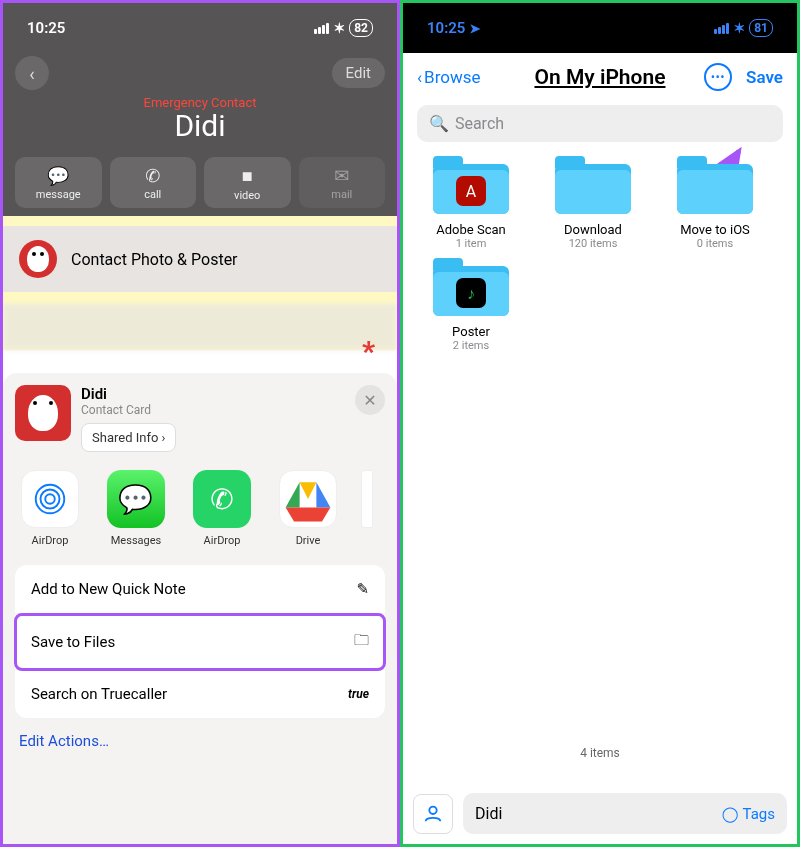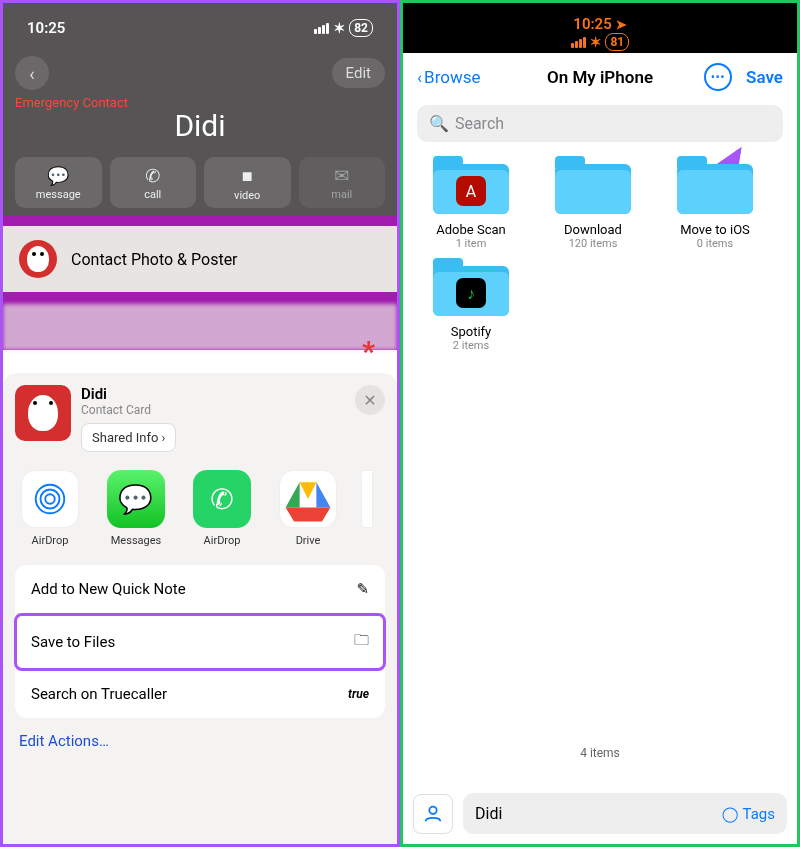--- a/index.html
+++ b/index.html
@@ -4,42 +4,42 @@
 <style>
   * { box-sizing: border-box; margin: 0; padding: 0; font-family: -apple-system, BlinkMacSystemFont, "Segoe UI", Roboto, sans-serif; }
   body { background: #fff; width: 800px; height: 847px; display: flex; }
   .phone { width: 400px; height: 847px; position: relative; overflow: hidden; }
   .phone.left { border: 3px solid #a855f7; }
   .phone.right { border: 3px solid #22c55e; }
 
   
   .status-bar { height: 50px; display: flex; align-items: center; justify-content: space-between; padding: 12px 24px; font-weight: 600; font-size: 15px; }
   .status-bar.dark { background: #565455; color: #fff; }
-  .status-bar.black { background: #000; color: #f97316; flex-direction: column; }
+  .status-bar.black { background: #000; color: #3b82f6; }
   .status-right { display: flex; align-items: center; gap: 4px; }
   .signal-bars { display: flex; align-items: flex-end; gap: 1px; }
   .signal-bars span { width: 3px; background: currentColor; border-radius: 1px; }
   .signal-bars span:nth-child(1){height:5px}.signal-bars span:nth-child(2){height:7px}.signal-bars span:nth-child(3){height:9px}.signal-bars span:nth-child(4){height:11px}
   .wifi { font-size: 14px; }
   .battery { display:flex; align-items:center; gap:2px; font-size:12px; border:1px solid currentColor; border-radius:8px; padding:1px 4px; font-weight:700;}
   .loc-icon { font-size: 13px; margin-left: 4px; }
 
   
   .contact-header { background: #565455; color:#fff; padding: 0 12px 8px; position: relative; }
   .contact-nav { display:flex; align-items:center; justify-content:space-between; height:40px; }
   .back-circle { width:34px; height:34px; border-radius:50%; background:#6a6869; display:flex;align-items:center;justify-content:center; color:#ddd; font-size:18px; }
   .edit-pill { background:#6a6869; color:#ddd; border-radius:16px; padding:6px 14px; font-size:15px; }
-  .emergency { color:#ff453a; font-size:13px; margin-top:2px; }
+  .emergency { color:#ff453a; font-size:13px; text-align:center; margin-top:2px; }
   .contact-name { color:#fff; font-size:30px; text-align:center; font-weight:400; margin-top:-2px; }
   .contact-actions { display:flex; gap:8px; margin-top:14px; }
   .action-btn { flex:1; background:#6a6869; border-radius:10px; padding:8px 0 6px; text-align:center; color:#eee; font-size:11px; }
   .action-btn.disabled { opacity:.5; }
   .action-btn .ico { display:block; font-size:18px; margin-bottom:2px; }
 
-  .gray-body { background:#a21caf; padding-top:10px; }
+  .gray-body { background:#fef9c3; padding-top:10px; }
   .photo-row { background:#e7e4e2; margin:0; padding:14px 16px; display:flex; align-items:center; gap:14px; font-size:16px; }
   .avatar-sm { width:38px; height:38px; border-radius:50%; background:#d32f2f; display:flex; align-items:center; justify-content:center; overflow:hidden; }
   .baymax { width:22px; height:26px; background:#fff; border-radius:50% 50% 45% 45%; position:relative; }
   .baymax::before, .baymax::after { content:''; position:absolute; width:4px; height:4px; background:#000; border-radius:50%; top:6px; }
   .baymax::before { left:5px; } .baymax::after { right:5px; }
 
   .blurred-row { background:#e7e4e2; margin-top:12px; height:46px; position:relative; filter: blur(2px); opacity:.7;}
   .asterisk { position:absolute; right:22px; top:332px; color:#e53935; font-size:28px; font-weight:900; z-index:5; }
 
   
@@ -64,21 +64,21 @@
   .action-list { background:#fff; border-radius:12px; margin-top:18px; }
   .action-item { padding:15px 16px; display:flex; align-items:center; justify-content:space-between; font-size:15px; border-bottom:1px solid #eee; }
   .action-item:last-child { border-bottom:none; }
   .action-item.highlight { outline:3px solid #a855f7; outline-offset:-2px; border-radius:7px;}
   .edit-actions { color:#1d4ed8; font-size:15px; padding:14px 4px 6px; }
 
   
   .right-body { background:#fff; height: calc(100% - 50px); position:relative; }
   .files-nav { display:flex; align-items:center; padding:10px 14px 6px; }
   .browse-link { color:#0a7aff; font-size:17px; display:flex; align-items:center; gap:2px; }
-  .files-title { position:absolute; left:0; right:0; text-align:center; font-weight:600; font-size:17px; pointer-events:none;}
+  .files-title { position:absolute; left:0; right:0; text-align:center; font-weight:600; font-size:21px; pointer-events:none;text-decoration:underline;}
   .more-circle { margin-left:auto; width:28px; height:28px; border:2px solid #0a7aff; border-radius:50%; color:#0a7aff; display:flex;align-items:center;justify-content:center; font-weight:900; letter-spacing:1px; font-size:10px;}
   .save-link { color:#0a7aff; font-size:17px; font-weight:600; margin-left:14px; }
   .search-bar { margin:8px 14px 14px; background:#eeeeef; border-radius:10px; padding:9px 12px; color:#8a8a8e; font-size:16px; display:flex; align-items:center; gap:6px;}
   .folders { display:flex; flex-wrap:wrap; padding:0 10px; gap:8px 6px; }
   .folder { width:116px; text-align:center; }
   .folder-shape { width:76px; height:58px; margin:0 auto 8px; position:relative; }
   .folder-back { position:absolute; width:76px; height:50px; bottom:0; background:#39bdf2; border-radius:6px; }
   .folder-tab { position:absolute; width:30px; height:12px; top:0; left:0; background:#39bdf2; border-radius:4px 4px 0 0; }
   .folder-front { position:absolute; width:76px; height:44px; bottom:0; background:#5dd0fc; border-radius:6px; }
   .folder-app { position:absolute; width:30px; height:30px; border-radius:7px; left:23px; top:20px; display:flex;align-items:center;justify-content:center; font-size:16px; color:#fff;}
@@ -270,21 +270,21 @@
           <div class="folder-name">Move to iOS</div>
           <div class="folder-meta">0 items</div>
         </div>
         <div class="folder">
           <div class="folder-shape">
             <div class="folder-tab"></div>
             <div class="folder-back"></div>
             <div class="folder-front"></div>
             <div class="folder-app" style="background:#000;color:#1db954">♪</div>
           </div>
-          <div class="folder-name">Spotify</div>
+          <div class="folder-name">Poster</div>
           <div class="folder-meta">2 items</div>
         </div>
       </div>
 
     <div class="item-count">4 items</div>
 
     <div class="file-footer">
       <div class="file-icon-box">
         <svg width="22" height="22" viewBox="0 0 24 24" fill="none" stroke="#0a7aff" stroke-width="2">
             <circle cx="12" cy="8" r="4"></circle>

